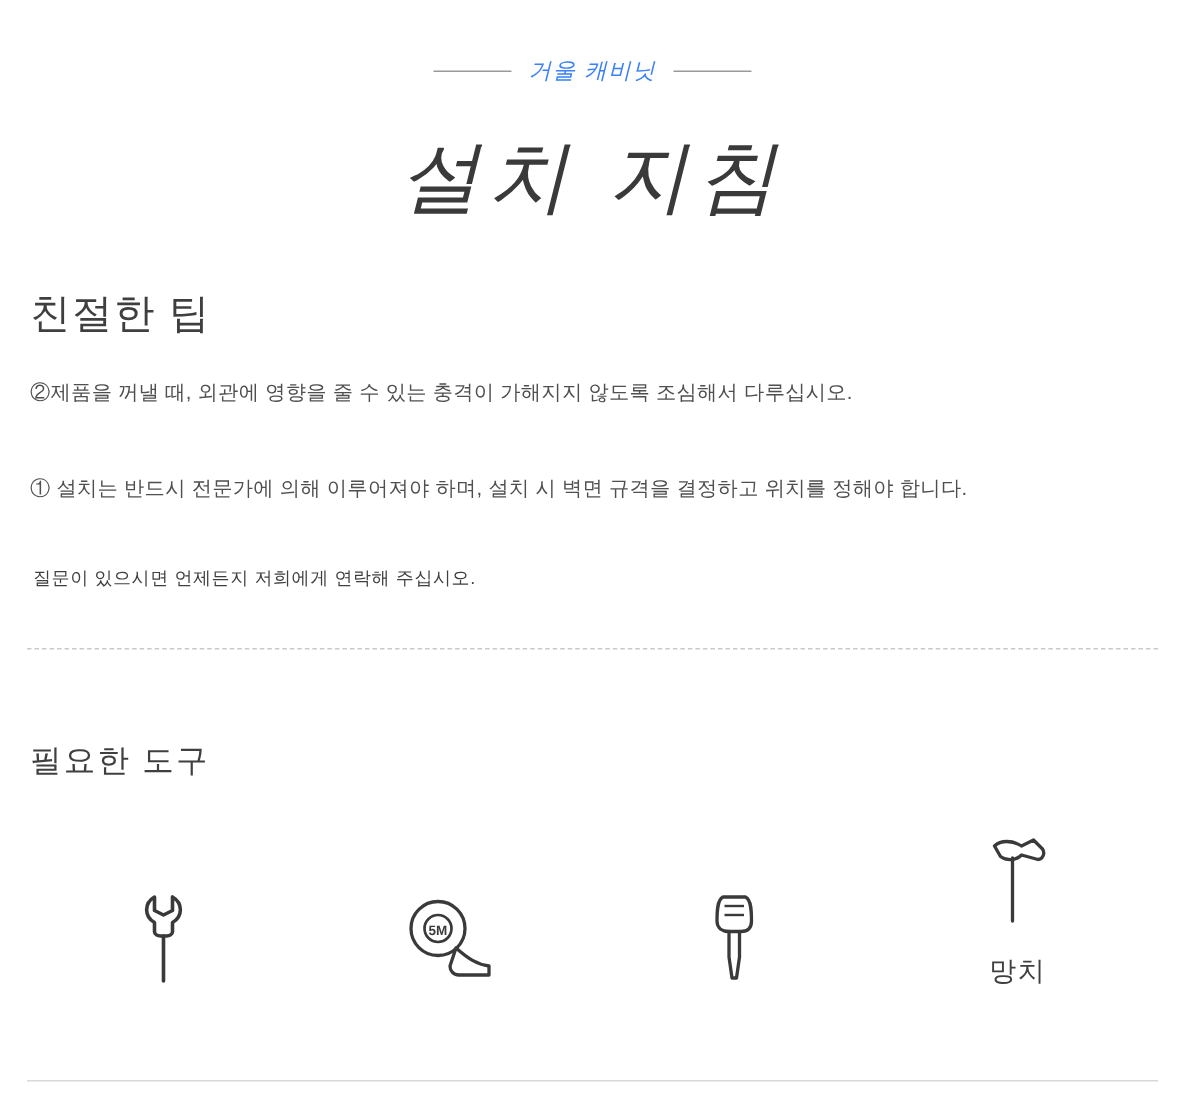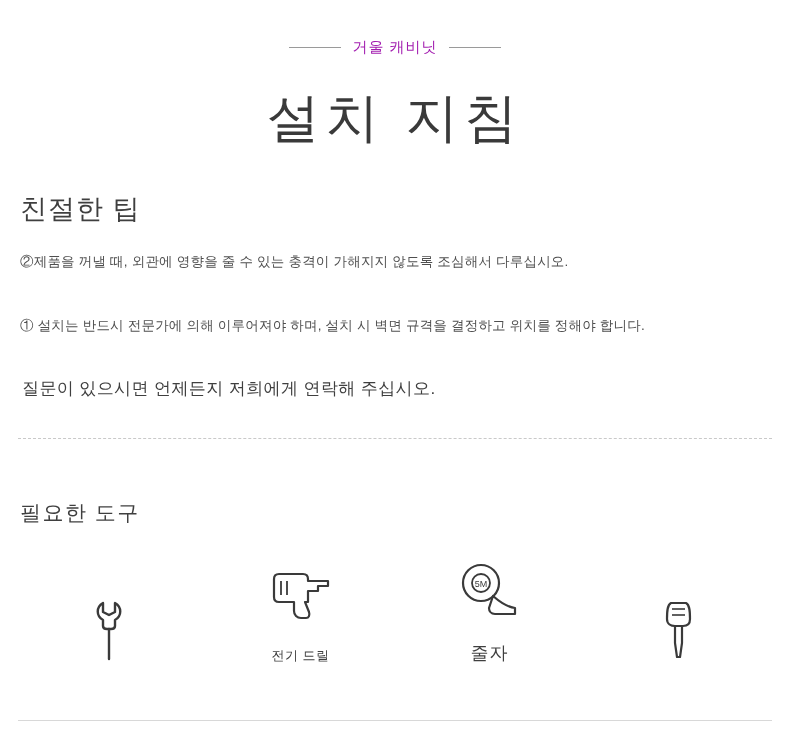--- a/index.html
+++ b/index.html
@@ -28,51 +28,53 @@
     justify-content: center;
     margin-top: 38px;
   }
   .badge-rule {
     width: 52px;
     height: 1px;
     background: #9a9a9a;
   }
   .badge-text {
     font-size: 15px;
-    color: #a21caf;
+    color: #3b82f6;
     letter-spacing: 1px;
     padding: 0 11px;
     white-space: nowrap;
+    font-style: italic;
   }
   .main-title {
     text-align: center;
     font-size: 53px;
     letter-spacing: 6px;
     color: #3a3a3a;
     margin-top: 26px;
     font-weight: 400;
+    font-style: italic;
   }
   .section-head {
     font-size: 27px;
     color: #3f3f3f;
     letter-spacing: 1px;
     margin-left: 20px;
     margin-top: 24px;
     font-weight: 400;
   }
   .tip-line {
     font-size: 13.5px;
     color: #4f4f4f;
     margin-left: 20px;
     letter-spacing: 0.2px;
   }
   .tip-1 { margin-top: 46px; }
   .tip-2 { margin-top: 26px; }
   .contact-line {
-    font-size: 17px;
+    font-size: 12px;
     color: #3f3f3f;
     margin-left: 22px;
     margin-top: 42px;
     letter-spacing: 0.4px;
   }
   .divider {
     margin: 38px 18px 0 18px;
     border-top: 1px dashed #c9c9c9;
     height: 0;
   }
@@ -90,22 +92,23 @@
     justify-content: space-between;
     margin: 34px 44px 0 44px;
   }
   .tool {
     width: 135px;
     text-align: center;
   }
   .tool-icon {
     height: 66px;
     display: flex;
-    align-items: flex-start;
+    align-items: center;
     justify-content: center;
+    font-weight: bold;
   }
   .tool-label {
     margin-top: 14px;
     font-size: 18px;
     color: #3f3f3f;
     letter-spacing: 1px;
   }
   .tool-label.small {
     font-size: 13px;
     letter-spacing: 0.5px;
@@ -146,51 +149,49 @@
 
     <div class="tool">
       <div class="tool-icon">
         <svg width="46" height="64" viewBox="0 0 46 64" fill="none" stroke="#3a3a3a" stroke-width="2.4">
           <path d="M14 4 C7 8 7 17 14 21 L14 27 C14 29 16 30 18 30 L22 30 C24 30 26 29 26 27 L26 21 C33 17 33 8 26 4 L26 13 L20 16 L14 13 Z" stroke-linejoin="round" stroke-linecap="round"></path>
           <path d="M20 30 L20 60" stroke-linecap="round"></path>
         </svg>
       </div>
     </div>
 
-    <div class="tool">
-      <div class="tool-icon">
-        <svg width="66" height="56" viewBox="0 0 66 56" fill="none" stroke="#3a3a3a" stroke-width="2.2">
-          <path d="M6 12 L6 30 C6 33 8 35 11 35 L26 35 L26 44 C26 48 29 51 33 51 L38 51 C41 51 42 48 41 45 L37 35 L40 35 L40 24 L50 24 L50 19 L60 19 L60 14 L40 14 L40 12 C40 9 38 7 35 7 L11 7 C8 7 6 9 6 12 Z" stroke-linejoin="round" stroke-linecap="round"></path>
-          <path d="M13 14 L13 28" stroke-width="1.8"></path>
-          <path d="M19 14 L19 28" stroke-width="1.8"></path>
-        </svg>
-      </div>
-      <div class="tool-label small">전기 드릴</div>
-    </div>
 
     <div class="tool">
       <div class="tool-icon">
         <svg width="62" height="58" viewBox="0 0 62 58" fill="none" stroke="#3a3a3a" stroke-width="2.2">
           <circle cx="22" cy="22" r="18" stroke-linejoin="round"></circle>
           <circle cx="22" cy="22" r="9" stroke-width="1.8"></circle>
           <text x="22" y="26" font-family="Liberation Sans, sans-serif" font-size="9" fill="#3a3a3a" stroke="none" text-anchor="middle">5M</text>
           <path d="M34 35 C42 42 48 46 56 47 L56 53 L36 53 C32 53 30 50 30 47 Z" stroke-linejoin="round" stroke-linecap="round"></path>
         </svg>
       </div>
-      <div class="tool-label">줄자</div>
     </div>
 
     <div class="tool">
       <div class="tool-icon">
         <svg width="40" height="64" viewBox="0 0 40 64" fill="none" stroke="#3a3a3a" stroke-width="2.2">
           <path d="M12 4 C8 6 8 14 8 20 C8 25 12 27 16 27 L24 27 C28 27 31 25 31 20 C31 14 31 6 27 4 Z" stroke-linejoin="round" stroke-linecap="round"></path>
           <path d="M13 10 L26 10" stroke-width="1.6"></path>
           <path d="M13 16 L26 16" stroke-width="1.6"></path>
           <path d="M16 27 L16 44 L18 58 L21 58 L23 44 L23 27" stroke-linejoin="round" stroke-linecap="round"></path>
         </svg>
       </div>
     </div>
 
+    <div class="tool">
+      <div class="tool-icon">
+        <svg width="48" height="64" viewBox="0 0 48 64" fill="none" stroke="#3a3a3a" stroke-width="2.2">
+          <path d="M8 8 C12 4 20 4 26 8 L34 4 L40 10 C42 13 40 17 37 17 L26 14 C22 18 16 18 12 15 Z" stroke-linejoin="round" stroke-linecap="round"></path>
+          <path d="M20 16 L20 58" stroke-linecap="round"></path>
+        </svg>
+      </div>
+      <div class="tool-label">망치</div>
+    </div>
 
   </div>
 
   <div class="bottom-rule"></div>
 </div>
 
 </body></html>

